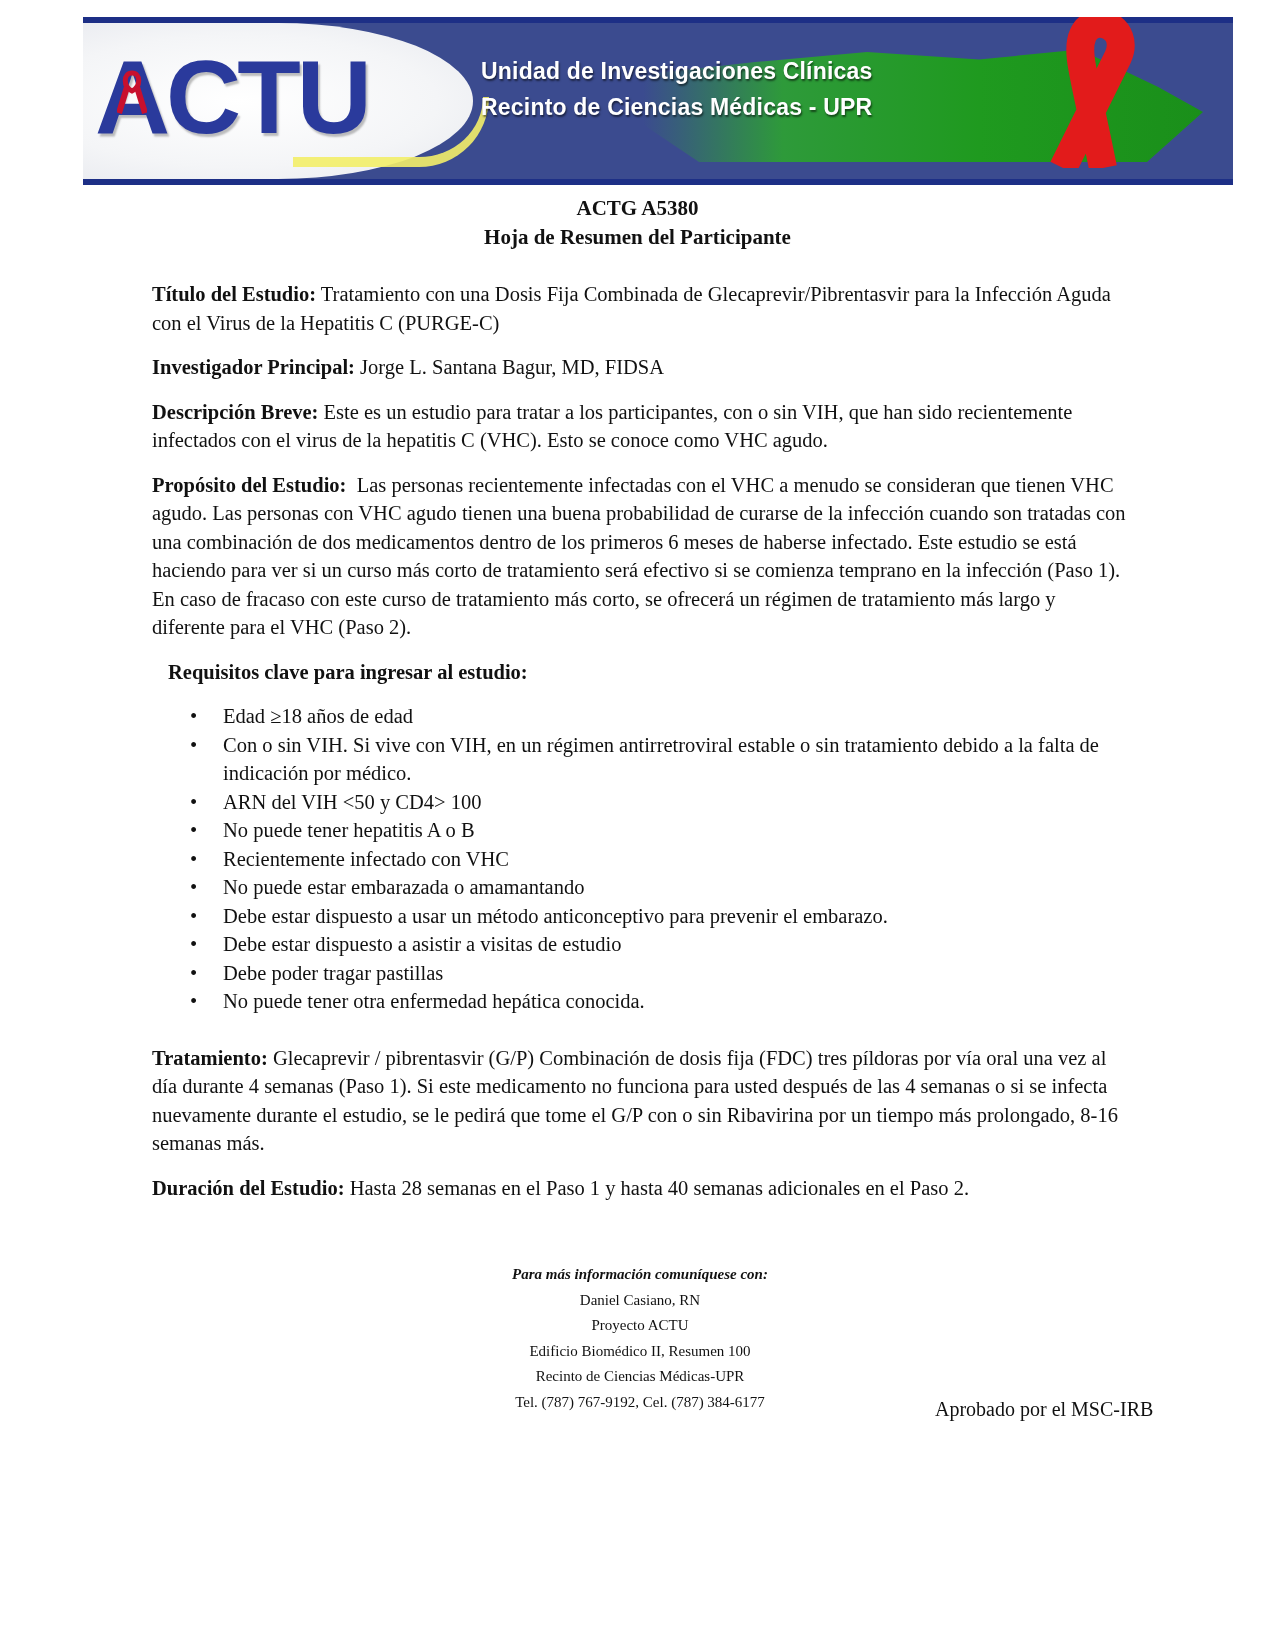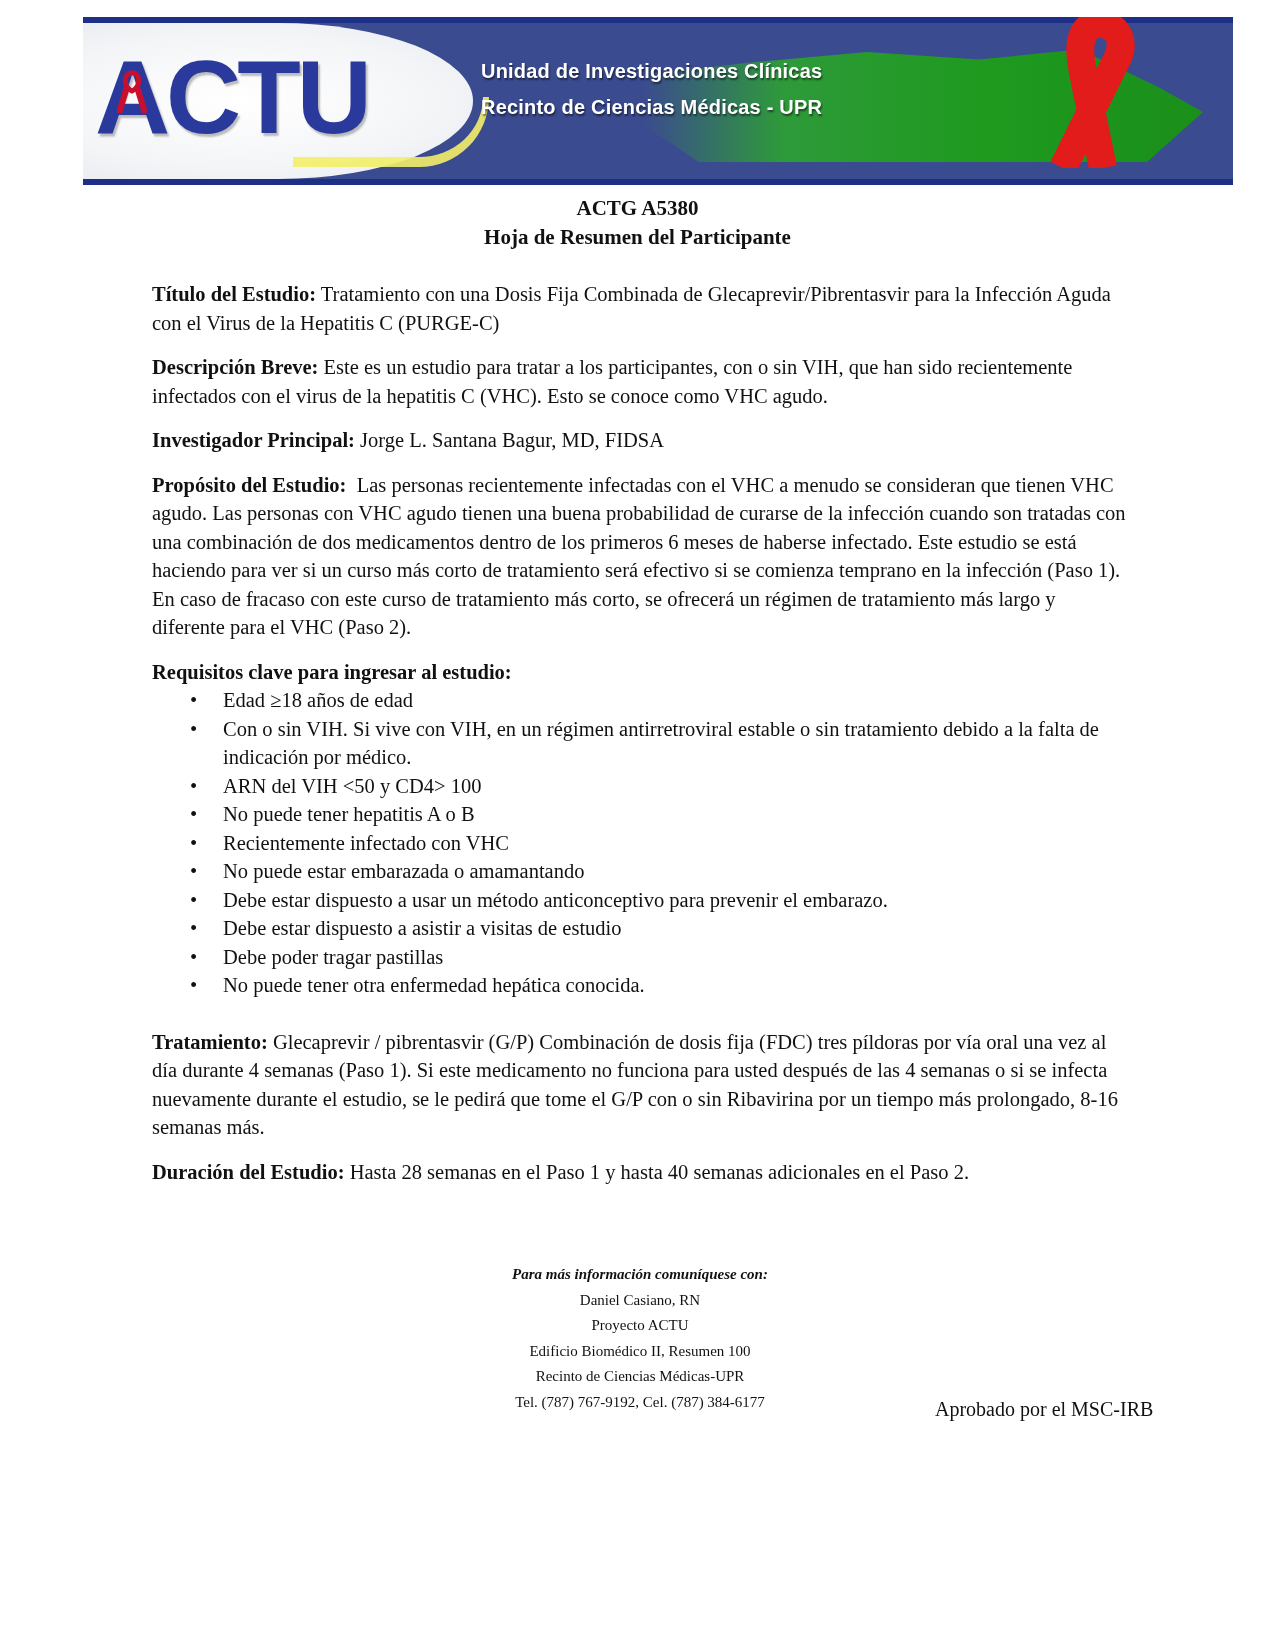--- a/index.html
+++ b/index.html
@@ -21,34 +21,34 @@
   .banner .logo-text { font-family:"Liberation Sans", "DejaVu Sans", sans-serif; font-weight:bold;
             font-size:104px; line-height:1; color:#2a3a9c; letter-spacing:-4px;
             text-shadow:2px 3px 2px rgba(0,0,0,.25); }
   .banner .ribbon-a { position:absolute; left:34px; top:52px; width:30px; height:46px; }
   .banner .map { position:absolute; left:560px; top:20px; width:560px; height:125px;
             background:linear-gradient(90deg, rgba(60,140,80,.0) 0%, #2e9a3a 25%, #1f9a1f 60%, #1a8f1a 100%);
             clip-path:polygon(0% 30%, 20% 20%, 40% 12%, 60% 18%, 78% 10%, 92% 40%, 100% 60%, 90% 100%, 10% 100%, 0% 70%); }
   .banner .ribbon { position:absolute; left:940px; top:0; width:130px; height:151px; }
   .banner .title { position:absolute; left:398px; top:36px;
             font-family:"Liberation Sans", "DejaVu Sans", sans-serif; font-weight:bold;
-            font-size:20px; line-height:36px; color:#ffffff; letter-spacing:.2px;
+            font-size:23px; line-height:36px; color:#ffffff; letter-spacing:.2px;
             text-shadow:1px 2px 2px rgba(0,0,0,.55); }
 
   
   .doc-head { position:absolute; left:0; width:1275px; text-align:center; font-weight:bold;
             font-size:21px; line-height:30px; }
   .doc-head.h1 { top:193px; }
   .doc-head.h2 { top:222px; }
 
   
   .body { position:absolute; left:152px; top:280px; width:980px; font-size:20.5px; line-height:28.5px; }
   .para { margin:0 0 16px 0; }
   .para b { font-weight:bold; }
-  .req-title { margin:0; font-weight:bold; }
+  .req-title { margin:16px; font-weight:bold; }
   ul.reqs { list-style:none; margin:0 0 28px 0; padding:0; }
   ul.reqs li { position:relative; padding-left:71px; }
   ul.reqs li .bullet { position:absolute; left:38px; top:0; }
 
   
   .contact { position:absolute; left:400px; top:1262px; width:480px; text-align:center;
             font-size:15px; line-height:25.5px; }
   .contact .lead { font-weight:bold; font-style:italic; }
   .approved { position:absolute; left:935px; top:1397px; font-size:20px; line-height:25px; }
 </style>
@@ -78,24 +78,24 @@
 </div>
 
 <div class="doc-head h1">ACTG A5380</div>
 <div class="doc-head h2">Hoja de Resumen del Participante</div>
 
 <div class="body">
   <p class="para">
     <b>Título del Estudio:</b><span> Tratamiento con una Dosis Fija Combinada de Glecaprevir/Pibrentasvir para la Infección Aguda con el Virus de la Hepatitis C (PURGE-C)</span>
   </p>
   <p class="para">
-    <b>Descripción Breve:</b><span> Este es un estudio para tratar a los participantes, con o sin VIH, que han sido recientemente infectados con el virus de la hepatitis C (VHC). Esto se conoce como VHC agudo.</span>
+    <b>Investigador Principal:</b><span> Jorge L. Santana Bagur, MD, FIDSA</span>
   </p>
   <p class="para">
-    <b>Investigador Principal:</b><span> Jorge L. Santana Bagur, MD, FIDSA</span>
+    <b>Descripción Breve:</b><span> Este es un estudio para tratar a los participantes, con o sin VIH, que han sido recientemente infectados con el virus de la hepatitis C (VHC). Esto se conoce como VHC agudo.</span>
   </p>
   <p class="para">
     <b>Propósito del Estudio:</b><span style="white-space:pre-wrap">  Las personas recientemente infectadas con el VHC a menudo se consideran que tienen VHC agudo. Las personas con VHC agudo tienen una buena probabilidad de curarse de la infección cuando son tratadas con una combinación de dos medicamentos dentro de los primeros 6 meses de haberse infectado. Este estudio se está haciendo para ver si un curso más corto de tratamiento será efectivo si se comienza temprano en la infección (Paso 1). En caso de fracaso con este curso de tratamiento más corto, se ofrecerá un régimen de tratamiento más largo y diferente para el VHC (Paso 2).</span>
   </p>
 
   <p class="req-title">Requisitos clave para ingresar al estudio:</p>
   <ul class="reqs">
     <li><span class="bullet">•</span><span>Edad ≥18 años de edad</span></li>
     <li><span class="bullet">•</span><span>Con o sin VIH. Si vive con VIH, en un régimen antirretroviral estable o sin tratamiento debido a la falta de indicación por médico.</span></li>
     <li><span class="bullet">•</span><span>ARN del VIH &lt;50 y CD4&gt; 100</span></li>

